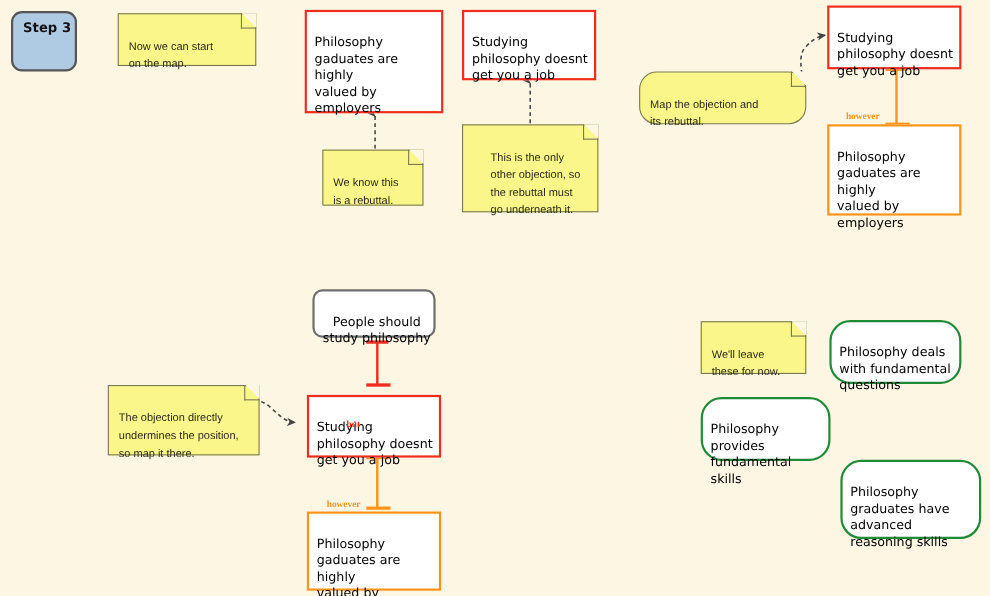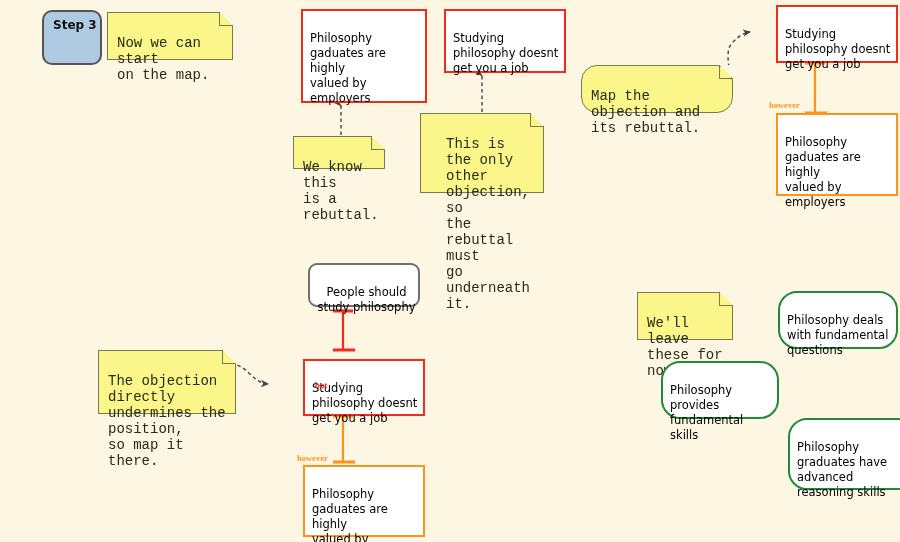--- a/index.html
+++ b/index.html
@@ -19,33 +19,32 @@
   .claim{
     background:#ffffff;
     border:2px solid #888;
     font-family:"DejaVu Sans", sans-serif;
     font-size:11.5px;
     line-height:15px;
     color:#000;
     padding:5px 2px 5px 7px;
     box-sizing:border-box;
     white-space:pre-line;
-    margin-left:24px;
   }
   .claim.red{border-color:#f22c1c;}
   .claim.orange{border-color:#ff9317;}
   .claim.green{border-color:#1f8b36;border-radius:19px;}
   .claim.grey{border-color:#6f6f6f;border-radius:9px;}
 
   
   .note{
     background:#fbf68a;
     border:1px solid #7a7a52;
-    font-family:Liberation Mono, monospace;
-    font-size:14px;
+    font-family:Liberation Sans, sans-serif;
+    font-size:10px;
     line-height:16px;
     color:#2a2a18;
     padding:6px 8px 5px 9px;
     box-sizing:border-box;
     white-space:pre-line;
     position:absolute;
   }
   .note .fold{
     position:absolute;
     top:-1px;right:-1px;
@@ -63,21 +62,20 @@
     position:absolute;
     background:#afcbe3;
     border:2px solid #555;
     border-radius:10px;
     font-family:"DejaVu Sans", sans-serif;
     font-weight:bold;
     font-size:12px;
     color:#111;
     padding:6px 0 12px 9px;
     box-sizing:border-box;
-    margin-left:32px;
   }
 
   
   .conn-label{
     position:absolute;
     font-family:Liberation Serif, serif;
     font-size:8.5px;
     font-weight:bold;
     letter-spacing:0px;
   }
@@ -130,21 +128,21 @@
   <div class="step node" style="left:10px;top:10px;width:60px;height:55px;">
     <span>Step 3</span>
   </div>
 
   <div class="note" style="left:107px;top:12px;width:126px;height:48px;">
     <span>Now we can start
 on the map.</span>
     <span class="fold"></span>
   </div>
 
-  <div class="note" style="left:293px;top:136px;width:92px;height:33px;">
+  <div class="note" style="left:293px;top:136px;width:92px;height:51px;">
     <span>We know this
 is a rebuttal.</span>
     <span class="fold"></span>
   </div>
 
   <div class="note" style="left:420px;top:113px;width:124px;height:80px;padding-left:25px;">
     <span>This is the only
 other objection, so
 the rebuttal must
 go underneath it.</span>

